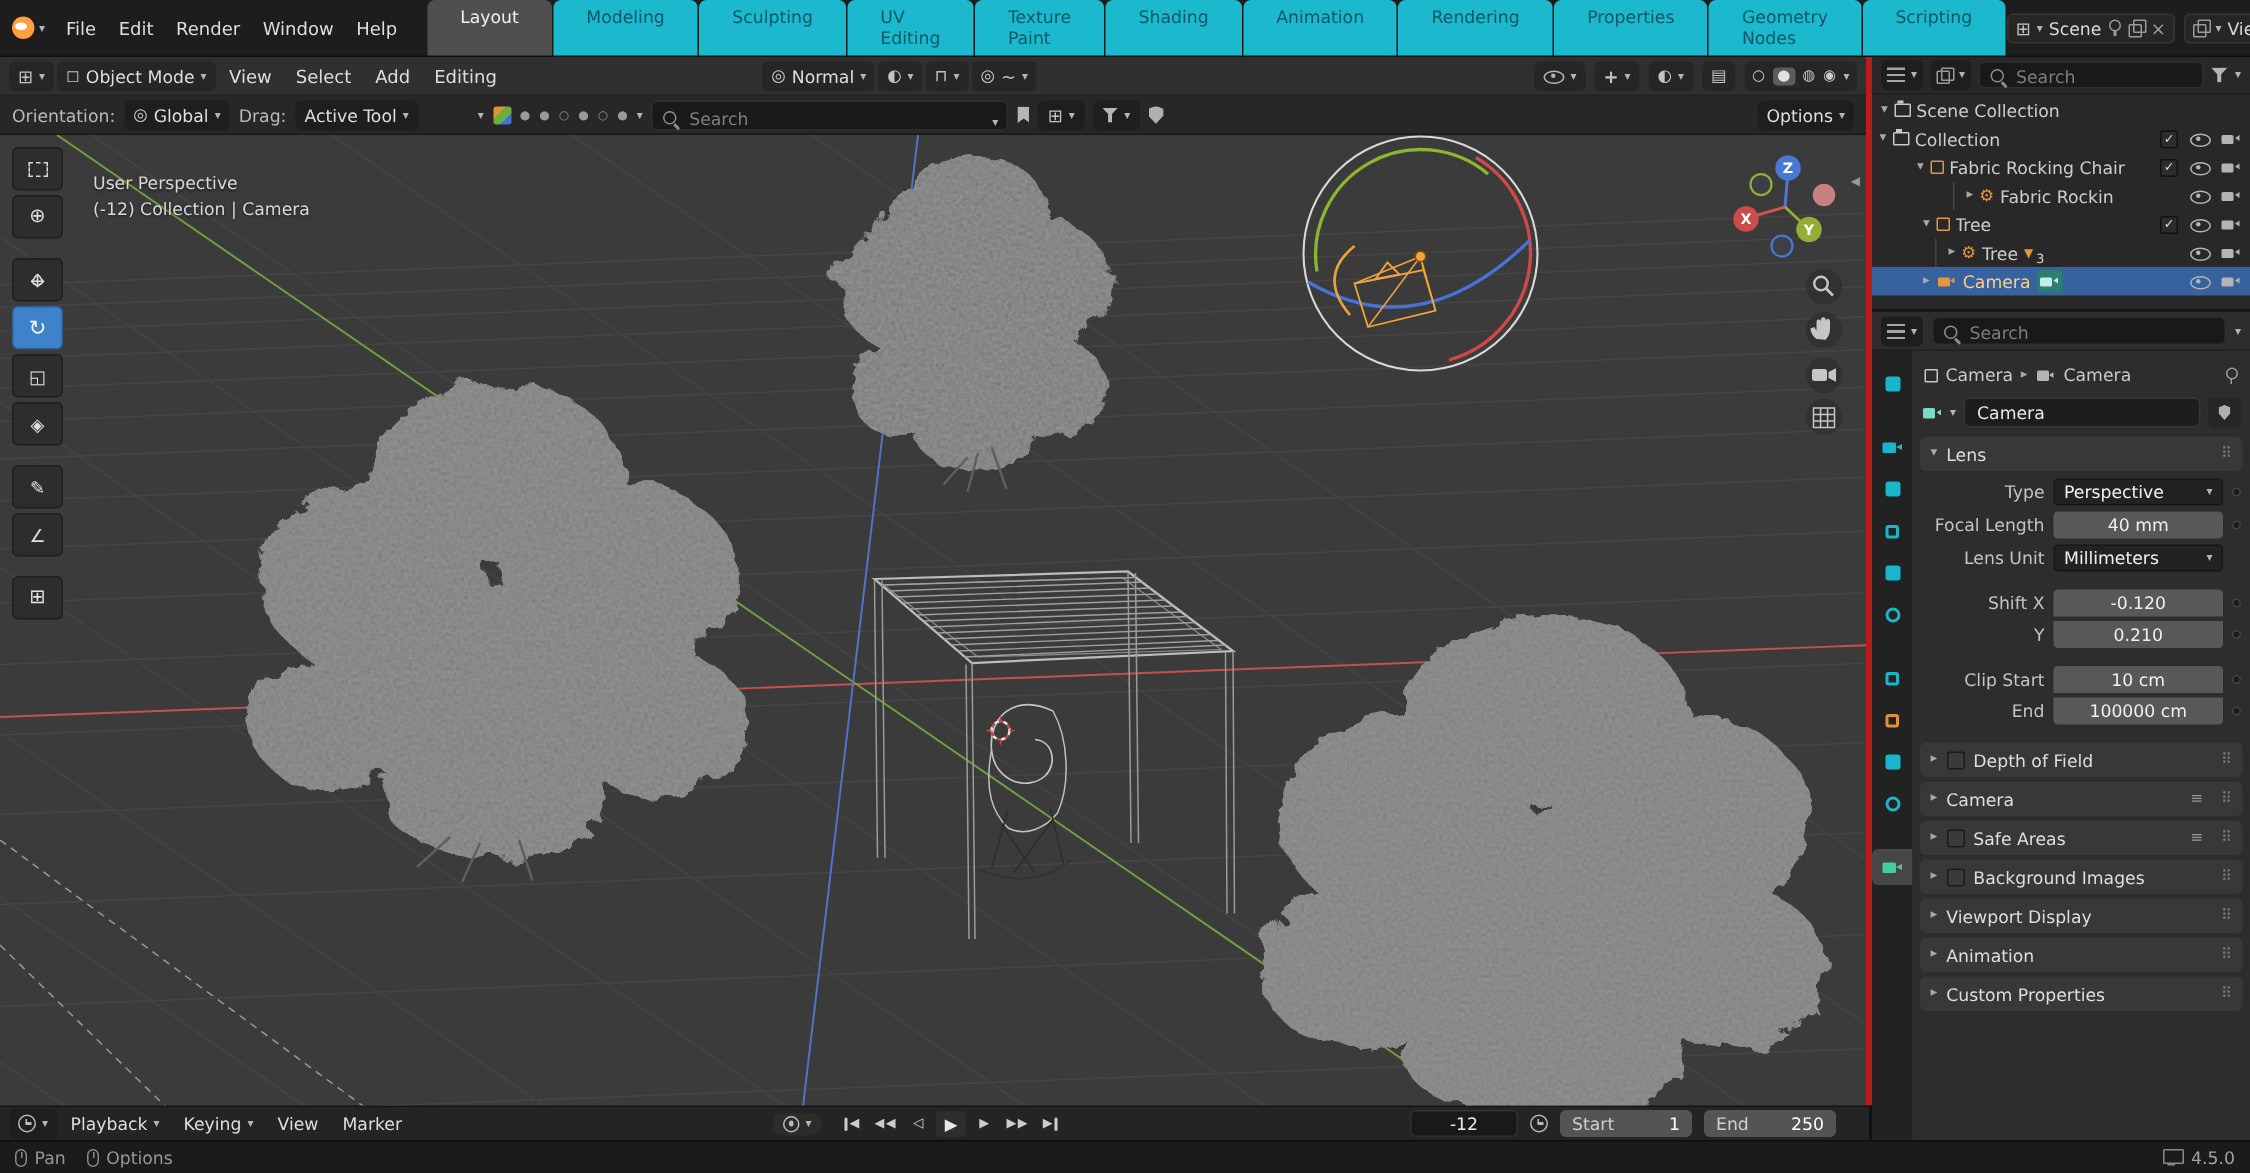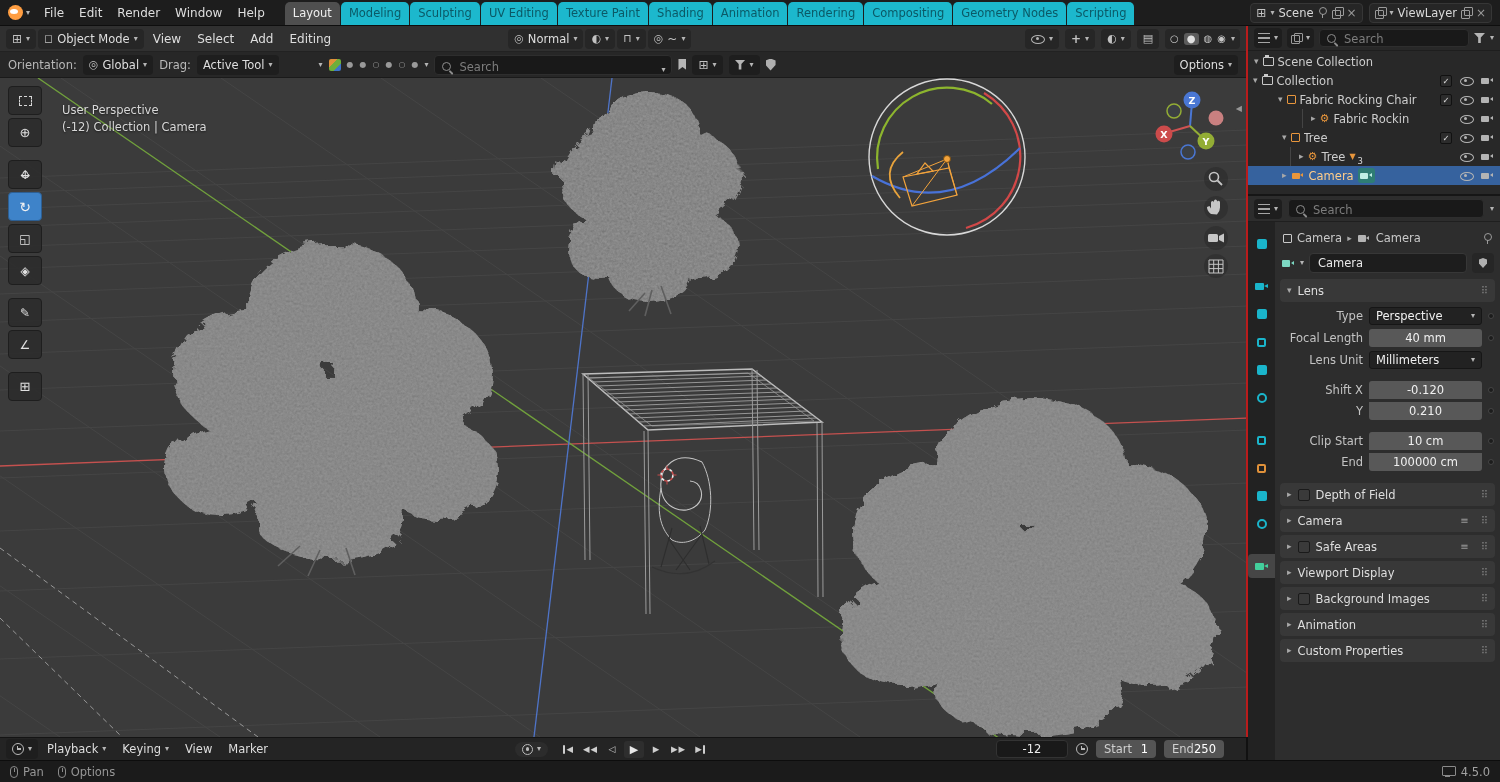--- a/index.html
+++ b/index.html
@@ -81,29 +81,29 @@
 .i-objsq{width:9px;height:9px;border:1.6px solid #e8963c;border-radius:1px}
 .i-toolcube{width:12px;height:12px;border-radius:2px;background:linear-gradient(135deg,#e0913a 0 34%,#6fae3b 34% 67%,#3f76c9 67%)}
 
 
 .topbar{flex:0 0 26px;background:#1d1d1d;display:flex;align-items:center;padding:0 8px;gap:1px;border-bottom:1px solid #0e0e0e}
 .logo{display:flex;align-items:center;gap:3px;margin-right:6px}
 .logo-mark{width:15px;height:15px;border-radius:50%;background:#ff9e42;position:relative}
 .logo-mark::after{content:"";position:absolute;left:1.5px;top:4px;width:8px;height:5px;border-radius:50%;background:#fff}
 .menu-item{padding:3px 7px;border-radius:3px;font-size:12px;color:#dedede;display:inline-flex;align-items:center;gap:4px}
 .tabs{display:flex;gap:1px;margin-left:12px;align-self:flex-end}
-.tab{background:#1cb8cd;color:#0b5966;font-size:11.5px;padding:4px 8px 5px;border-radius:5px 5px 0 0}
+.tab{background:#1cb8cd;color:#0b5966;font-size:11.5px;padding:4px 22px 5px;border-radius:5px 5px 0 0}
 .tab.active{background:#4f4f4f;color:#efefef}
 .topbar-right{margin-left:auto;display:flex;align-items:center;gap:6px}
 .pill{display:flex;align-items:center;gap:4px;background:#262626;border:1px solid #363636;border-radius:4px;padding:1px 5px;height:20px;font-size:11.5px;color:#d9d9d9}
 
 
 .middle{flex:1;display:flex;min-height:0}
 .left-stack{flex:1;display:flex;flex-direction:column;min-width:0}
-.viewport{flex:1;display:flex;flex-direction:column;min-height:0;border-right:2px solid #b91c1c}
+.viewport{flex:1;display:flex;flex-direction:column;min-height:0;border-right:4px solid #b91c1c}
 .vp-header{flex:0 0 26px;background:#303030;display:flex;align-items:center;padding:0 6px;gap:2px;border-bottom:1px solid #222}
 .vp-tools{flex:0 0 26px;background:#272727;display:flex;align-items:center;padding:0 8px;gap:6px;border-bottom:1px solid #1a1a1a}
 .hbtn{display:inline-flex;align-items:center;gap:4px;background:#262626;border-radius:4px;padding:2px 6px;height:20px;font-size:11.5px;color:#dedede}
 .vp-tools .hbtn{background:#1e1e1e}
 .lbl{color:#b9b9b9;font-size:11.5px}
 .right-cluster{margin-left:auto;display:flex;align-items:center;gap:6px}
 .seg{display:flex;align-items:center;gap:5px;background:#262626;border-radius:4px;padding:2px 5px;height:20px}
 .seg .on{background:#5c5c5c;border-radius:3px;padding:1px 3px}
 .searchbox{display:flex;align-items:flex-end;gap:5px;background:#191919;border:1px solid #2e2e2e;border-radius:4px;height:20px;padding:0 6px}
 .searchbox input{background:transparent;border:none;outline:none;color:#cfcfcf;font-family:inherit;font-size:11.5px;width:100%}
@@ -177,21 +177,21 @@
 .pillbtn{display:flex;align-items:center;gap:4px;background:#2c2c2c;border-radius:9px;padding:2px 7px;margin-right:8px}
 .tbtn{display:flex;align-items:center;justify-content:center;gap:1px;width:20px;height:17px;border-radius:3px}
 .tbtn.play{background:#2e2e2e}
 .tbar{width:2.2px;height:9px;background:#cdcdcd;border-radius:1px}
 .i-trl::before{content:"◀";font-size:8.5px;color:#cdcdcd}
 .i-trr::before{content:"▶";font-size:8.5px;color:#cdcdcd}
 .i-trlh::before{content:"◁";font-size:9px;color:#cdcdcd}
 .i-trr.big::before{font-size:11px;color:#e8e8e8}
 .frame-group{margin-left:auto;display:flex;align-items:center;gap:8px;margin-right:16px}
 .frame-cur{width:72px;height:18px;background:#191919;border:1px solid #333;border-radius:4px;display:flex;align-items:center;justify-content:center;color:#ececec;font-size:11.5px}
-.range-field{width:60px;height:18px;background:#545454;border-radius:4px;display:flex;align-items:center;justify-content:space-between;padding:0 8px;font-size:11.5px}
+.range-field{width:88px;height:18px;background:#545454;border-radius:4px;display:flex;align-items:center;justify-content:space-between;padding:0 8px;font-size:11.5px}
 .rf-l{color:#cfcfcf}.rf-v{color:#ffffff}
 
 
 .statusbar{flex:0 0 22px;background:#1b1b1b;display:flex;align-items:center;gap:14px;padding:0 10px;color:#969696;font-size:11.5px;border-top:1px solid #0d0d0d}
 .status-item{display:flex;align-items:center;gap:5px}
 .status-right{margin-left:auto;display:flex;align-items:center;gap:6px;color:#a2a2a2}
 .navlbl{fill:#fff;font-size:9.5px;font-weight:bold;text-anchor:middle;font-family:"DejaVu Sans",sans-serif}
 </style>
 </head>
 <body>
@@ -210,21 +210,21 @@
     <span class="menu-item" data-name="menu-help">Help</span>
     <nav class="tabs" data-name="workspace-tabs">
       <div class="tab active" data-name="tab-layout">Layout</div>
       <div class="tab" data-name="tab-modeling">Modeling</div>
       <div class="tab" data-name="tab-sculpting">Sculpting</div>
       <div class="tab" data-name="tab-uv-editing">UV Editing</div>
       <div class="tab" data-name="tab-texture-paint">Texture Paint</div>
       <div class="tab" data-name="tab-shading">Shading</div>
       <div class="tab" data-name="tab-animation">Animation</div>
       <div class="tab" data-name="tab-rendering">Rendering</div>
-      <div class="tab" data-name="tab-compositing">Compositing</div>
+      <div class="tab" data-name="tab-compositing">Properties</div>
       <div class="tab" data-name="tab-geometry-nodes">Geometry Nodes</div>
       <div class="tab" data-name="tab-scripting">Scripting</div>
     </nav>
     <div class="topbar-right">
       <div class="pill" data-name="scene-selector">
         <span class="ic i-grid" data-name="scene-icon"></span>
         <span class="ic i-caret" data-name="chevron-down-icon"></span>
         <span data-name="scene-name">Scene</span>
         <span class="ic i-pin" data-name="pin-icon"></span>
         <span class="ic i-copy" data-name="new-scene-icon"></span>
@@ -831,29 +831,29 @@
               <span class="ic i-preset pre" data-name="preset-icon"></span>
               <span class="ic i-grip" data-name="grip-icon"></span>
             </div>
             <div class="panel-hdr" data-name="section-safe-areas">
               <span class="ic i-tri-r" data-name="disclosure-icon"></span>
               <span class="chk dark" data-name="checkbox-icon"></span>
               <span data-name="section-title">Safe Areas</span>
               <span class="ic i-preset pre" data-name="preset-icon"></span>
               <span class="ic i-grip" data-name="grip-icon"></span>
             </div>
-            <div class="panel-hdr" data-name="section-viewport-display">
-              <span class="ic i-tri-r" data-name="disclosure-icon"></span>
-              <span data-name="section-title">Viewport Display</span>
-              <span class="ic i-grip" data-name="grip-icon"></span>
-            </div>
             <div class="panel-hdr" data-name="section-background-images">
               <span class="ic i-tri-r" data-name="disclosure-icon"></span>
               <span class="chk dark" data-name="checkbox-icon"></span>
               <span data-name="section-title">Background Images</span>
+              <span class="ic i-grip" data-name="grip-icon"></span>
+            </div>
+            <div class="panel-hdr" data-name="section-viewport-display">
+              <span class="ic i-tri-r" data-name="disclosure-icon"></span>
+              <span data-name="section-title">Viewport Display</span>
               <span class="ic i-grip" data-name="grip-icon"></span>
             </div>
             <div class="panel-hdr" data-name="section-animation">
               <span class="ic i-tri-r" data-name="disclosure-icon"></span>
               <span data-name="section-title">Animation</span>
               <span class="ic i-grip" data-name="grip-icon"></span>
             </div>
             <div class="panel-hdr" data-name="section-custom-properties">
               <span class="ic i-tri-r" data-name="disclosure-icon"></span>
               <span data-name="section-title">Custom Properties</span>

